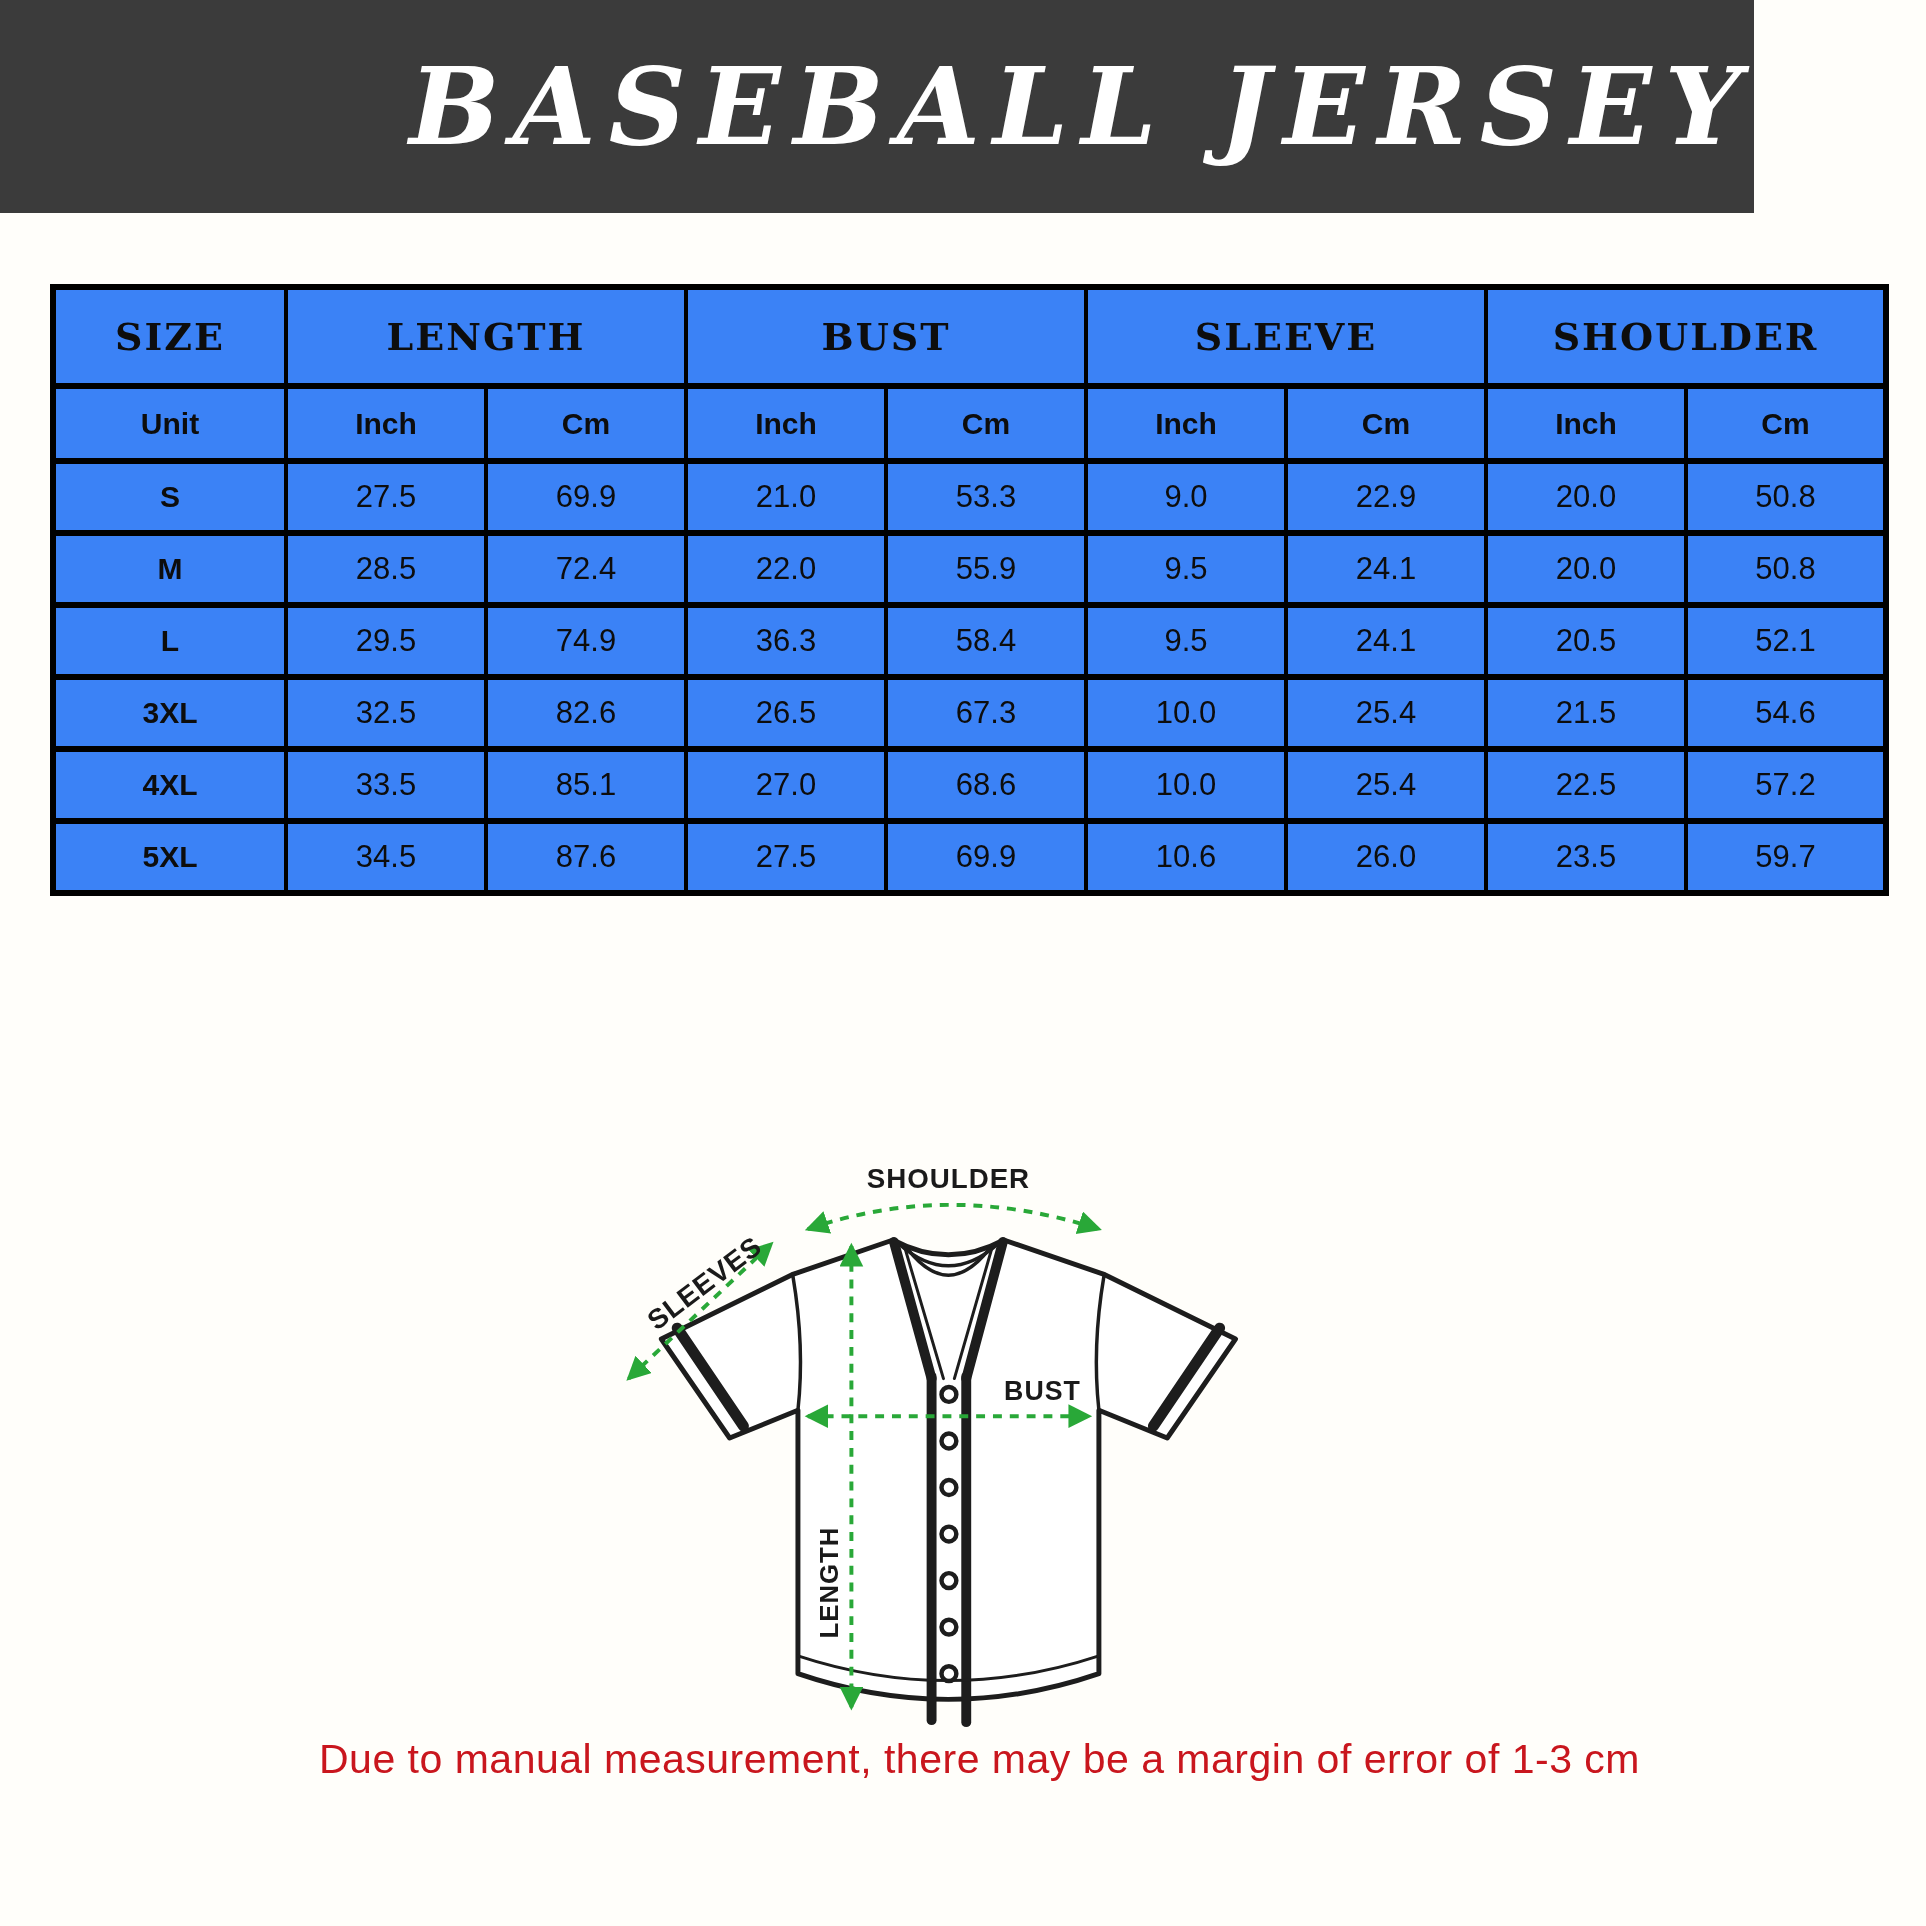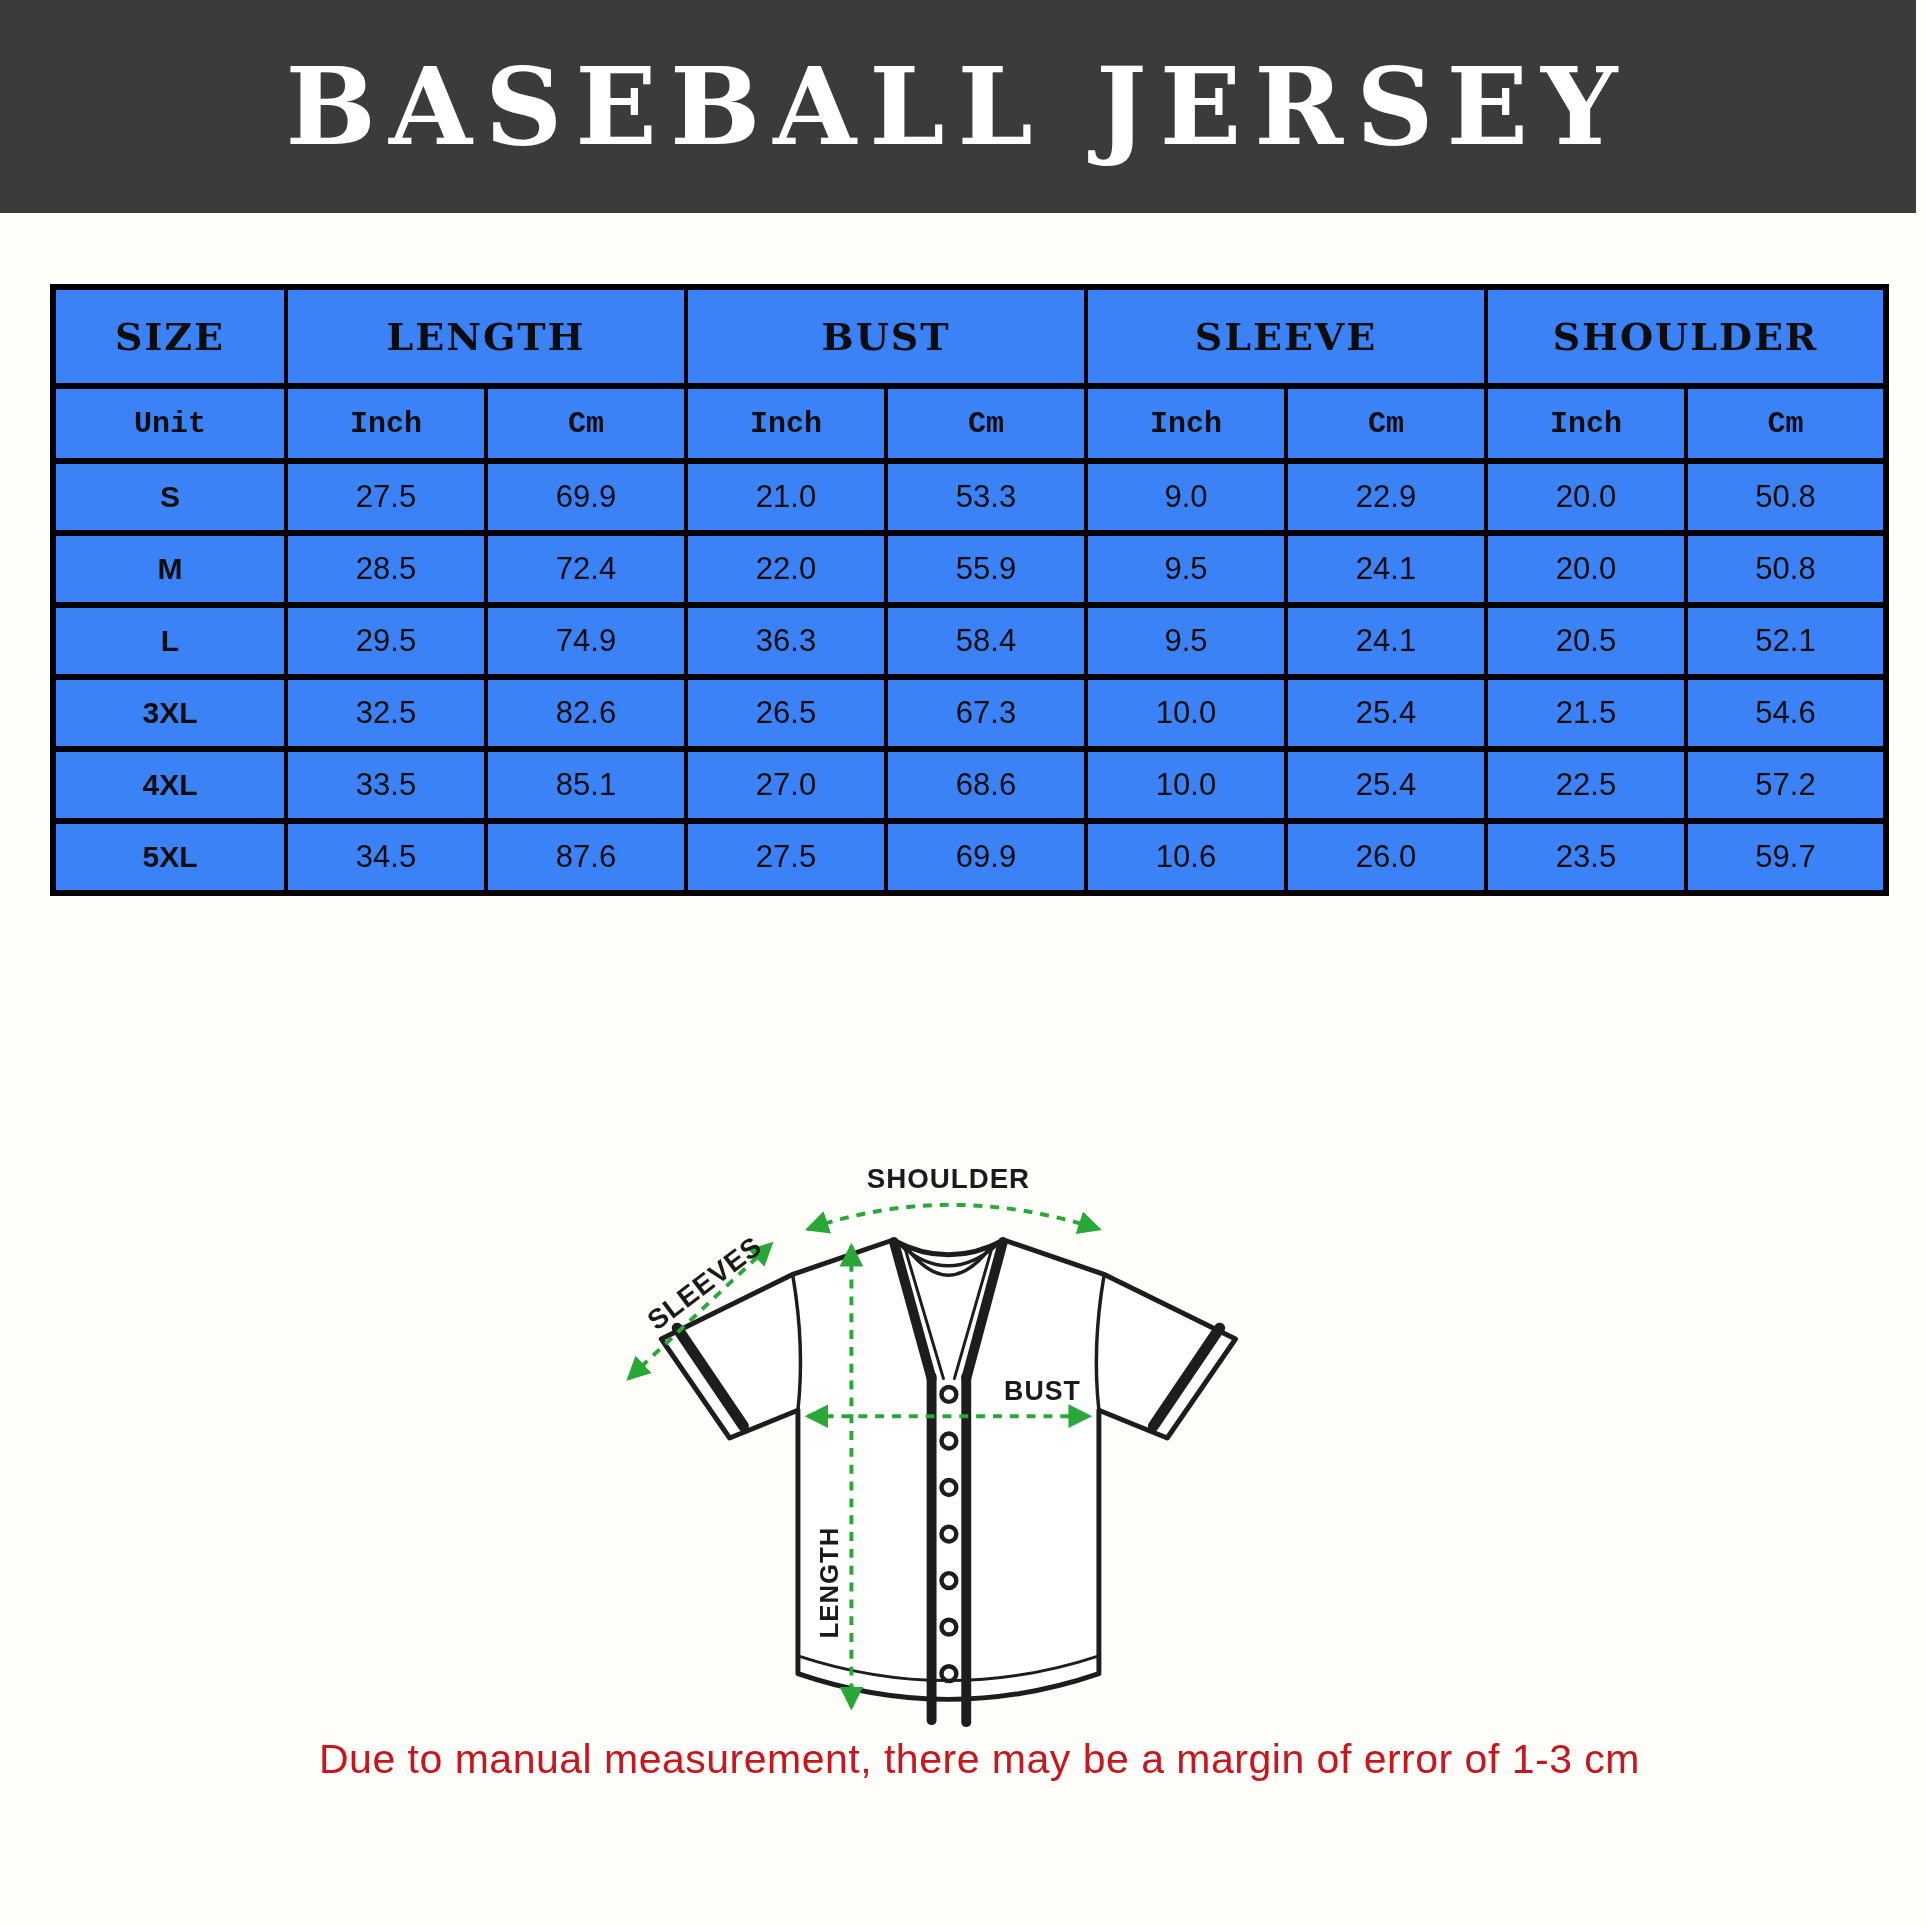--- a/index.html
+++ b/index.html
@@ -6,23 +6,23 @@
   body{
     width:1927px;height:1927px;
     background:#fffefa;
     font-family:"Liberation Sans",sans-serif;
     position:relative;overflow:hidden;
   }
   .canvas{position:absolute;inset:0;width:1927px;height:1927px;}
 
   
   .top-bar{
-    position:absolute;left:0;top:0;width:1916px;height:213px;
+    position:absolute;left:0;top:0;width:1754px;height:213px;
     background:#3b3b3b;
-    display:flex;align-items:center;justify-content:center;
+    display:flex;align-items:center;justify-content:flex-end;font-style:italic;
   }
   .page-title{
     margin:0;color:#ffffff;
     font-family:"DejaVu Serif","Liberation Serif",serif;
     font-weight:900;font-size:107px;letter-spacing:13px;
     white-space:nowrap;
   }
 
   
   table.size-chart{
@@ -36,21 +36,21 @@
     border-left:4px solid #000;border-right:4px solid #000;
     border-top:6px solid #000;border-bottom:6px solid #000;
     text-align:center;vertical-align:middle;
     padding:0;color:#0d0d0d;
   }
   tr.group-row{height:99px;}
   tr.group-row th{
     font-family:"DejaVu Serif","Liberation Serif",serif;
     font-weight:900;font-size:38px;letter-spacing:2px;
   }
-  tr.unit-row{height:75px;font-family:Liberation Mono, monospace;}
+  tr.unit-row{height:75px;}
   tr.unit-row th{font-size:30px;font-weight:700;}
   tr.data-row{height:72px;}
   tr.data-row th{font-size:30px;font-weight:700;}
   tr.data-row td{font-size:31px;font-weight:400;}
 
   
   .diagram{position:absolute;left:594px;top:1134px;width:693px;height:609px;}
   .diagram text{
     font-family:"Liberation Sans",sans-serif;
     font-weight:700;fill:#1a1a1a;letter-spacing:1px;

